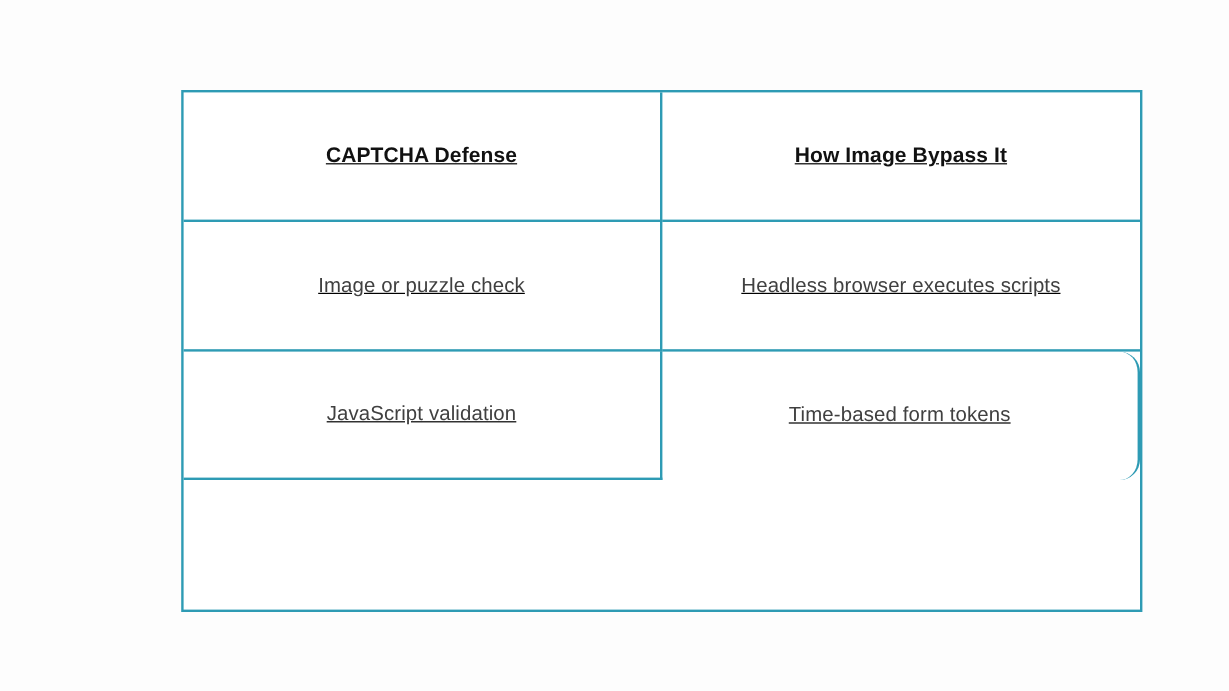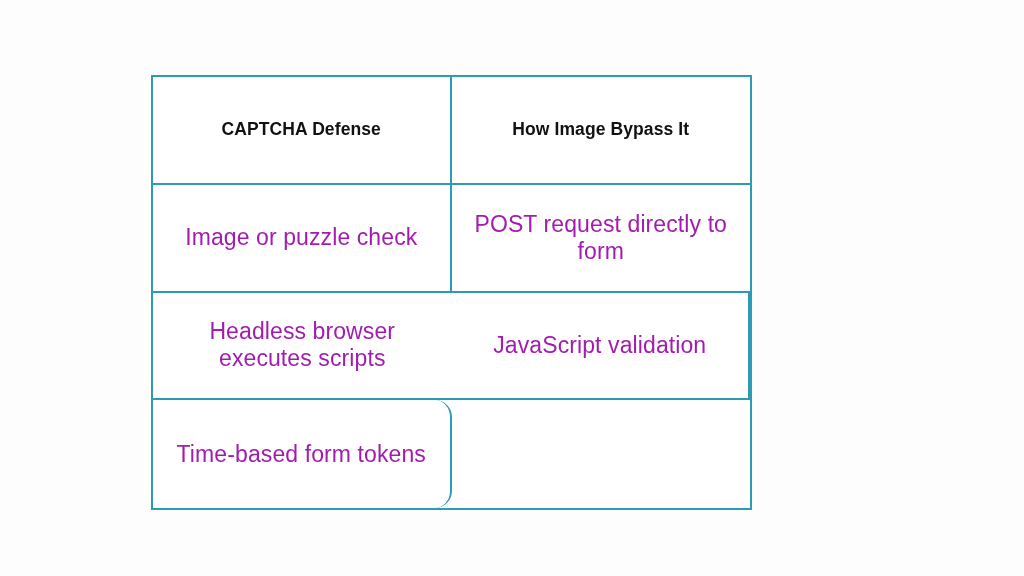--- a/index.html
+++ b/index.html
@@ -13,55 +13,55 @@
   .canvas {
     position: relative;
     width: 1024px;
     height: 576px;
     background: #fdfdfd;
   }
   .captcha-table {
     position: absolute;
     left: 151px;
     top: 75px;
-    width: 601px;
+    width: 801px;
     height: 435px;
     display: grid;
     grid-template-columns: 1fr 1fr;
     grid-template-rows: repeat(4, 1fr);
     border: 2px solid var(--border-color, #2E9BB4);
     background: #ffffff;
+    text-decoration: underline;
   }
   .cell {
     display: flex;
     align-items: center;
     justify-content: center;
     text-align: center;
-    font-size: 23px;
-    color: #a21caf;
+    font-size: 17px;
+    color: #404040;
     border-right: 2px solid var(--border-color, #2E9BB4);
     border-bottom: 2px solid var(--border-color, #2E9BB4);
     padding: 0 20px;
     letter-spacing: 0.1px;
   }
   .cell.col-last { border-right: none; }
   .cell.row-last { border-bottom: none; border-radius: 17px; }
   .cell.header { font-weight: bold; font-size: 17.5px; color: #111111; }
 </style>
 </head>
 <body style="background: rgb(253, 253, 253);">
 
 <div class="canvas">
   <div class="captcha-table">
 
     <div class="cell header">CAPTCHA Defense</div>
     <div class="cell header col-last">How Image Bypass It</div>
 
     <div class="cell">Image or puzzle check</div>
-    <div class="cell col-last">POST request directly to form</div>
 
     <div class="cell col-last">Headless browser executes scripts</div>
     <div class="cell">JavaScript validation</div>
 
     <div class="cell row-last">Time-based form tokens</div>
 
   </div>
 </div>
 
 </body></html>

